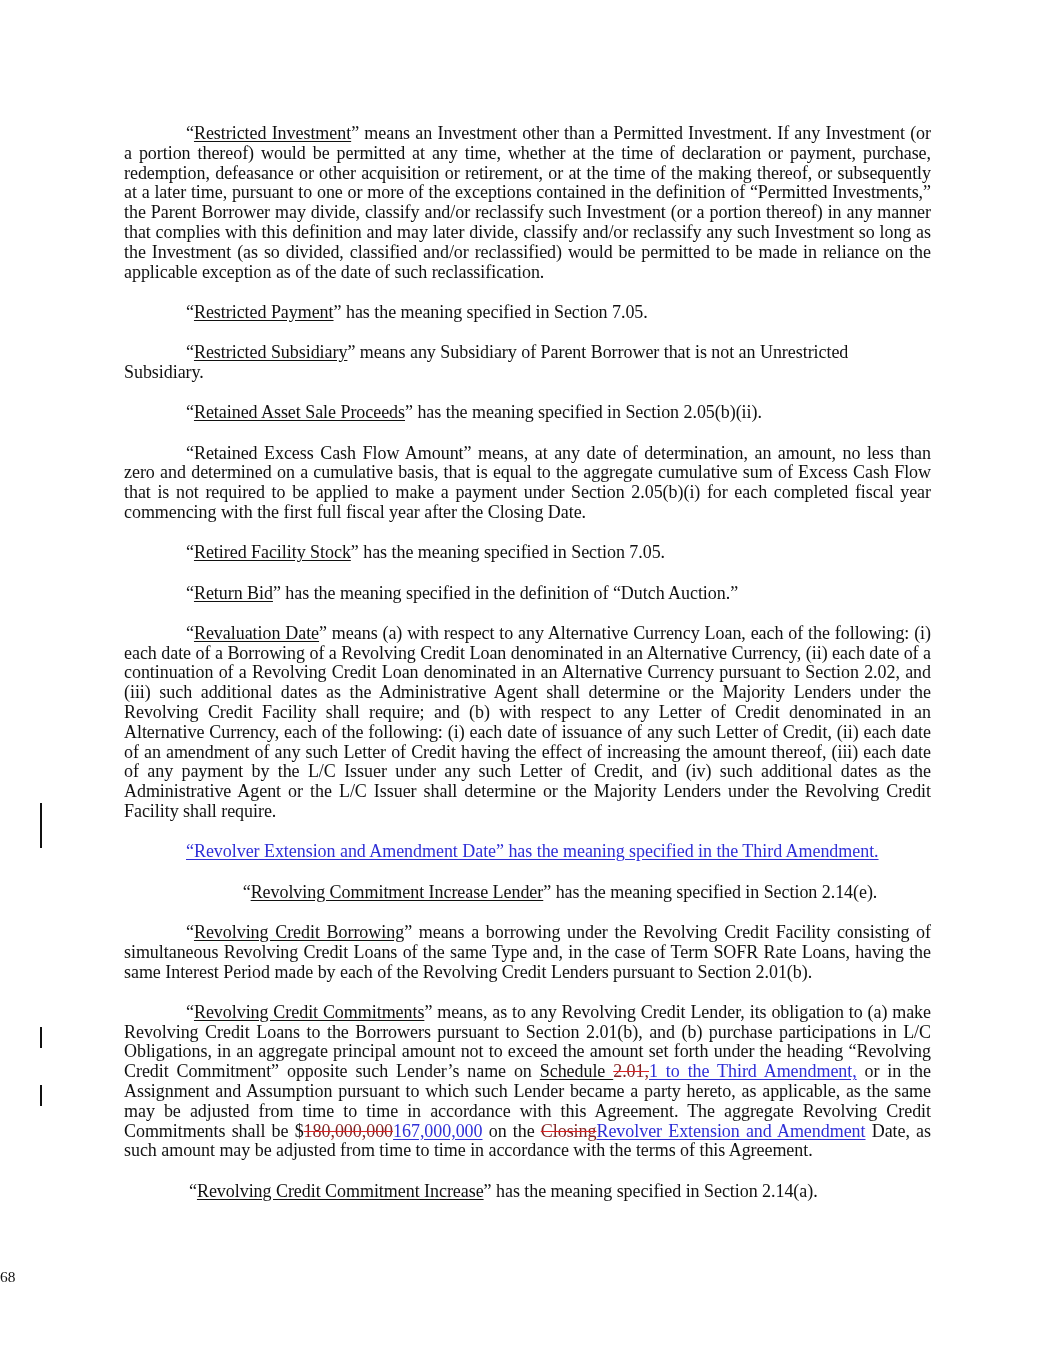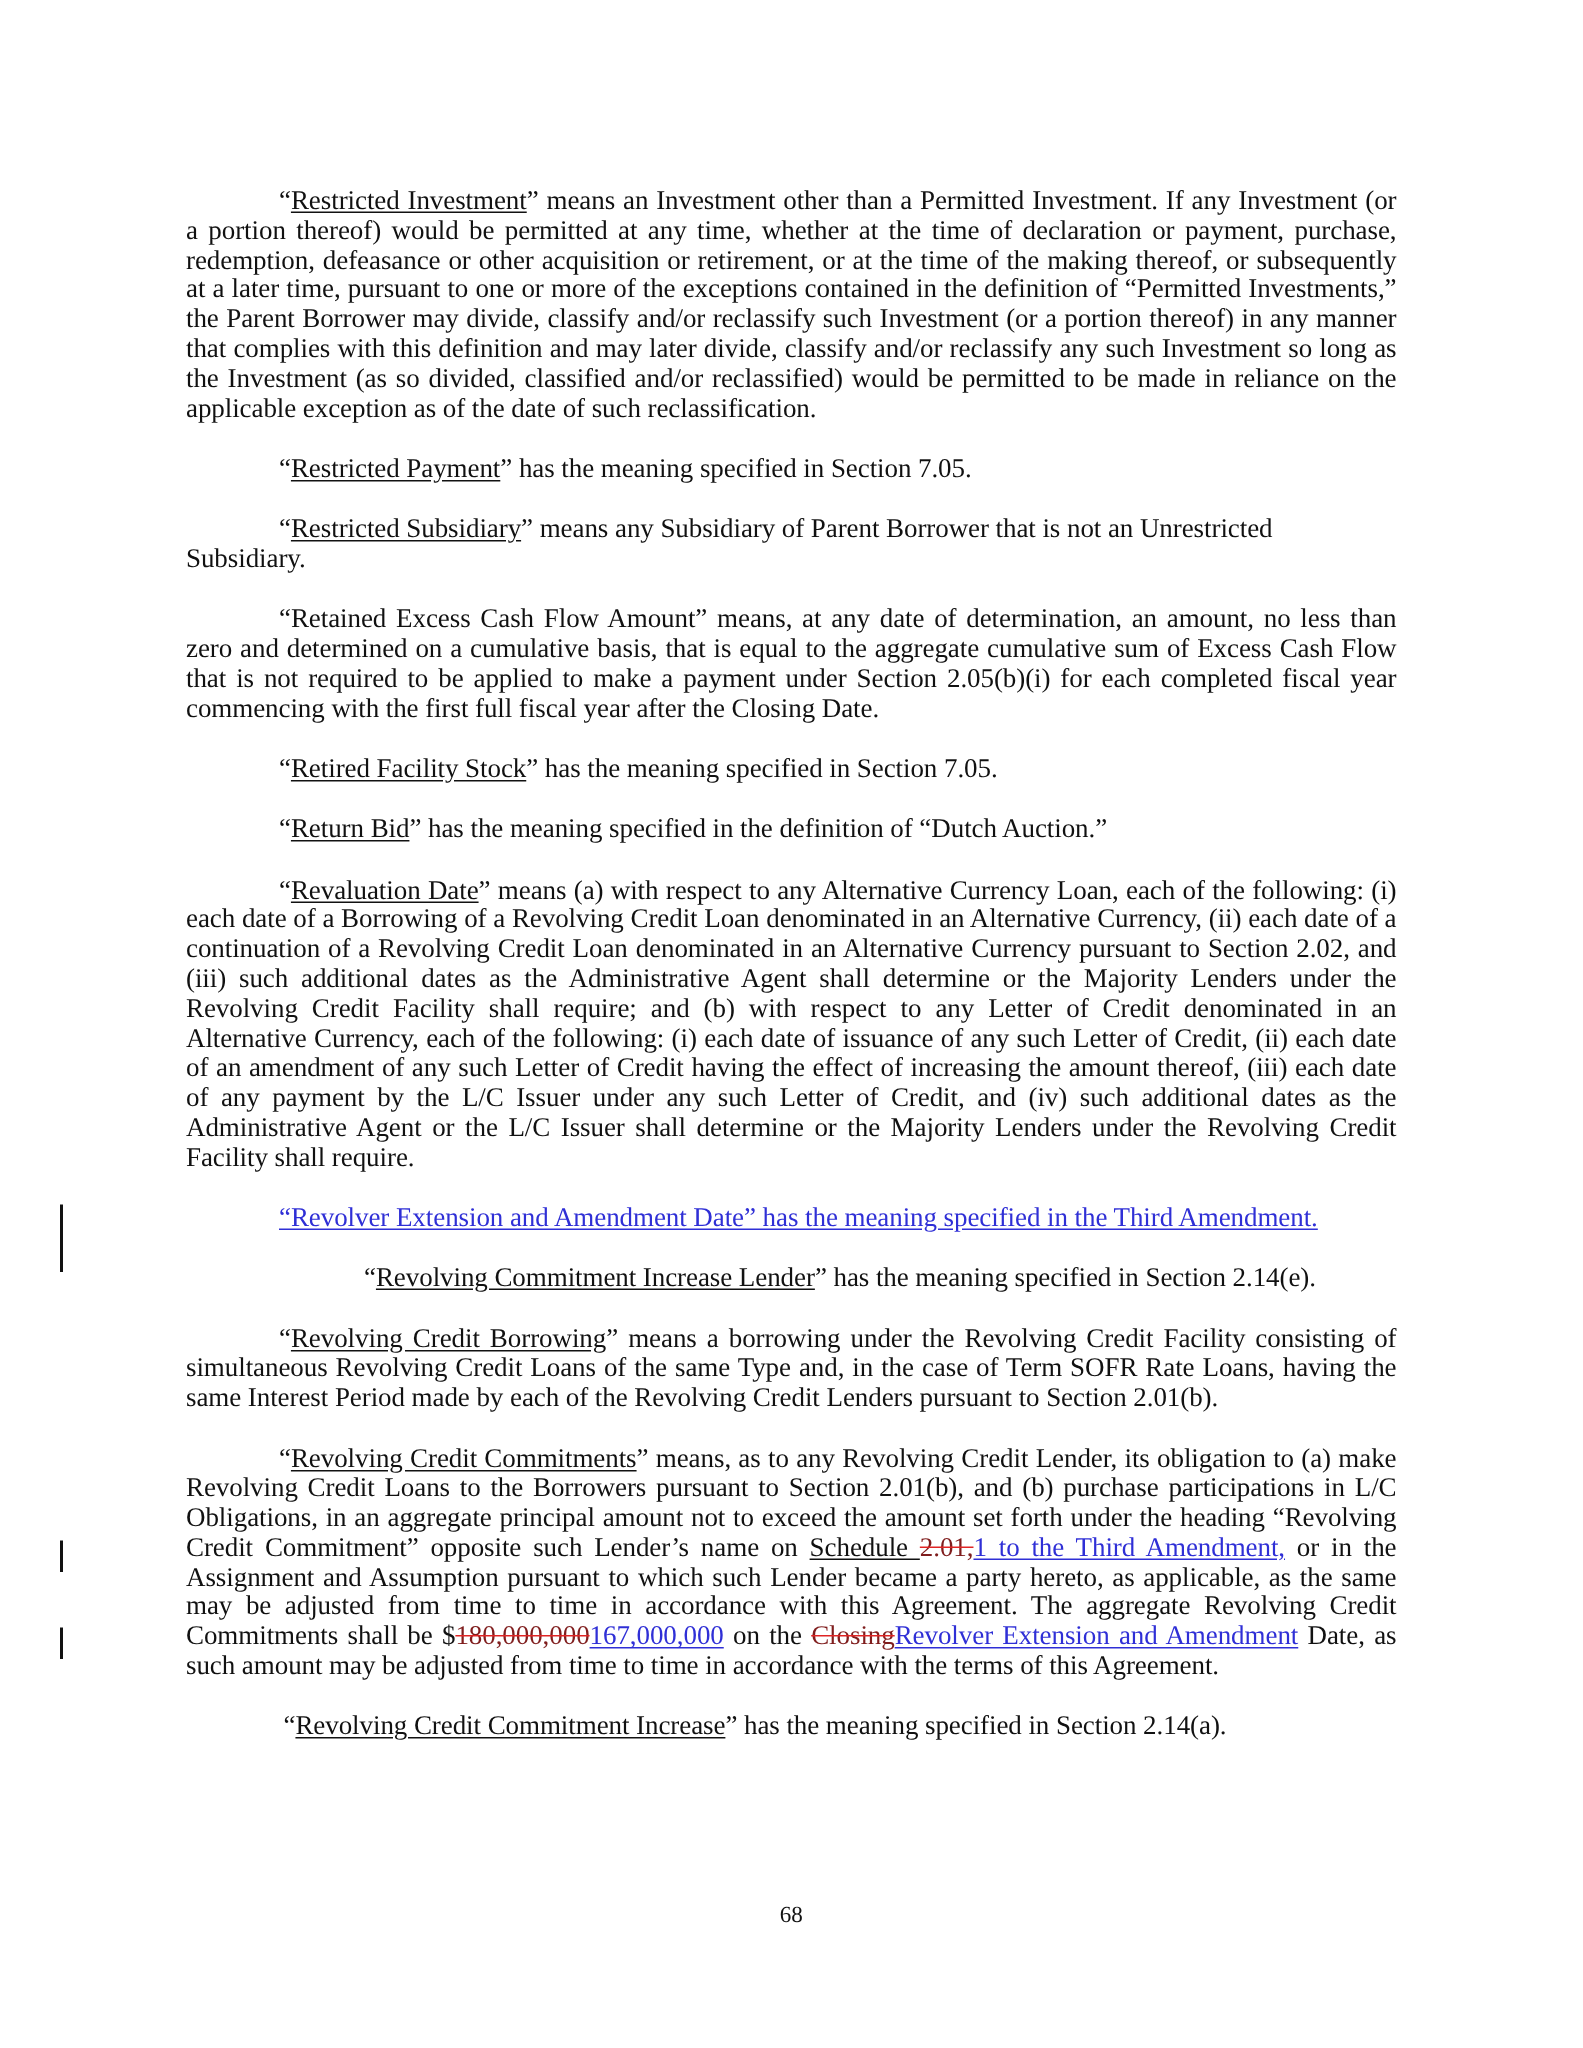--- a/index.html
+++ b/index.html
@@ -52,39 +52,40 @@
     position: absolute;
     left: 40px;
     width: 2px;
     background: #111111;
   }
   .page-number {
     position: absolute;
     left: 0;
     width: 1055px;
     top: 1268px;
-    text-align: center;
+    text-align: left;
     font-size: 15.4px;
   }
 </style>
 </head>
 <body>
 
 <div class="change-bar" style="top:803px;height:45px;"></div>
 <div class="change-bar" style="top:1027px;height:21px;"></div>
 <div class="change-bar" style="top:1085px;height:21px;"></div>
 
 <div class="page">
 
   <p class="para"><span>“</span><span class="term">Restricted Investment</span><span>”</span><span> means an Investment other than a Permitted Investment.  If any Investment (or a portion thereof) would be permitted at any time, whether at the time of declaration or payment, purchase, redemption, defeasance or other acquisition or retirement, or at the time of the making thereof, or subsequently at a later time, pursuant to one or more of the exceptions contained in the definition of “Permitted Investments,” the Parent Borrower may divide, classify and/or reclassify such Investment (or a portion thereof) in any manner that complies with this definition and may later divide, classify and/or reclassify any such Investment so long as the Investment (as so divided, classified and/or reclassified) would be permitted to be made in reliance on the applicable exception as of the date of such reclassification.</span></p>
 
   <p class="para single"><span>“</span><span class="term">Restricted Payment</span><span>”</span><span> has the meaning specified in Section 7.05.</span></p>
 
   <p class="para single"><span>“</span><span class="term">Restricted Subsidiary</span><span>”</span><span> means any Subsidiary of Parent Borrower that is not an Unrestricted Subsidiary.</span></p>
 
+  <p class="para single"><span>“</span><span class="term">Retained Asset Sale Proceeds</span><span>”</span><span> has the meaning specified in Section 2.05(b)(ii).</span></p>
 
   <p class="para"><span>“</span><span>Retained Excess Cash Flow Amount</span><span>”</span><span> means, at any date of determination, an amount, no less than zero and determined on a cumulative basis, that is equal to the aggregate cumulative sum of Excess Cash Flow that is not required to be applied to make a payment under Section 2.05(b)(i) for each completed fiscal year commencing with the first full fiscal year after the Closing Date.</span></p>
 
   <p class="para single"><span>“</span><span class="term">Retired Facility Stock</span><span>”</span><span> has the meaning specified in Section 7.05.</span></p>
 
   <p class="para single"><span>“</span><span class="term">Return Bid</span><span>”</span><span> has the meaning specified in the definition of “Dutch Auction.”</span></p>
 
   <p class="para"><span>“</span><span class="term">Revaluation Date</span><span>”</span><span> means (a) with respect to any Alternative Currency Loan, each of the following: (i) each date of a  Borrowing of a Revolving Credit Loan denominated in an Alternative Currency, (ii) each date of a continuation of a  Revolving Credit Loan denominated in an Alternative Currency pursuant to Section 2.02, and (iii) such additional dates as the Administrative Agent shall determine or the Majority Lenders under the Revolving Credit Facility shall require; and (b) with respect to any Letter of Credit denominated in an Alternative Currency, each of the following: (i) each date of issuance of any such Letter of Credit, (ii) each date of an amendment of any such Letter of Credit having the effect of increasing the amount thereof, (iii) each date of any payment by the L/C Issuer under any such Letter of Credit, and (iv) such additional dates as the Administrative Agent or the L/C Issuer shall determine or the Majority Lenders under the Revolving Credit Facility shall require.</span></p>
 
   <p class="para single"><span class="ins">“Revolver Extension and Amendment Date” has the meaning specified in the Third Amendment.</span></p>

